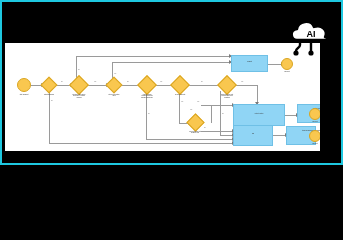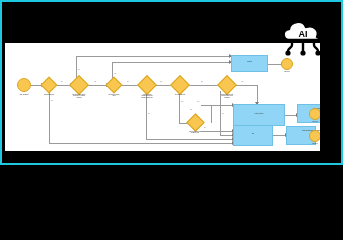--- a/index.html
+++ b/index.html
@@ -38,21 +38,21 @@
   .lnh{height:1px;}
   .lnv{width:1px;}
   .ar{position:absolute;width:0;height:0;
       border-top:2px solid transparent;border-bottom:2px solid transparent;
       border-left:3px solid #7a7a7a;}
   .ard{position:absolute;width:0;height:0;
       border-left:2px solid transparent;border-right:2px solid transparent;
       border-top:3px solid #7a7a7a;}
 
   
-  #ai{position:absolute;right:10px;top:14px;width:56px;height:46px;}
+  #ai{position:absolute;right:2px;top:14px;width:56px;height:46px;}
   #ai svg{display:block;width:100%;height:100%;}
 </style>
 </head>
 <body>
 
 <div id="frame">
 
   <div id="canvas">
 
     <div class="ln lnh" style="left:26px;top:42px;width:11px;"></div>

